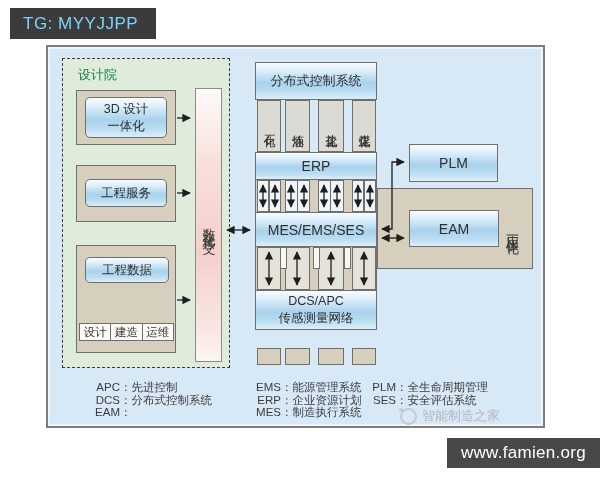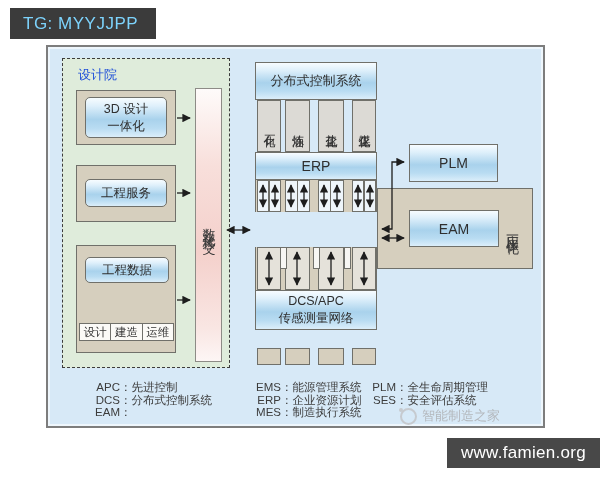--- a/index.html
+++ b/index.html
@@ -11,21 +11,21 @@
   .tg{left:10px;top:8px;width:146px;height:31px;background:#3b3b3b;color:#7dd3fc;
       font-size:17px;display:flex;align-items:center;padding-left:13px;box-sizing:border-box;letter-spacing:.5px;}
 
   
   .container{left:46px;top:45px;width:499px;height:383px;background:#d7e9f7;
              border:2px solid #7d7d7d;box-sizing:border-box;box-shadow:inset 0 0 0 2px #eef6fc;}
 
   
   .design{left:62px;top:58px;width:168px;height:310px;background:#dfecdb;
           border:1px dashed #3c3c3c;box-sizing:border-box;}
-  .design-label{left:78px;top:66px;font-size:13px;color:#1d4ed8;}
+  .design-label{left:78px;top:66px;font-size:13px;color:#15803d;}
   .tanbox{background:#d6cfbe;border:1px solid #70706a;box-sizing:border-box;}
   .bluebox{border:1px solid #70706a;box-sizing:border-box;
            background:linear-gradient(180deg,#f7fcff 0%,#dff0fb 20%,#a9d2ec 55%,#b9dcf2 78%,#dbeefa 100%);
            display:flex;align-items:center;justify-content:center;text-align:center;color:#2f2f2f;}
   .rounded{border-radius:5px;}
   .boxA{left:76px;top:90px;width:100px;height:55px;}
   .boxA-in{left:85px;top:97px;width:82px;height:41px;font-size:12.5px;line-height:1.3;}
   .boxB{left:76px;top:165px;width:100px;height:57px;}
   .boxB-in{left:85px;top:179px;width:82px;height:28px;font-size:12.5px;}
   .boxC{left:76px;top:245px;width:100px;height:108px;}
@@ -147,20 +147,23 @@
   <div class="abs gap1"></div>
   <div class="abs strip" style="left:257px;width:12px;"></div>
   <div class="abs strip" style="left:269px;width:12px;"></div>
   <div class="abs strip" style="left:285px;width:13px;"></div>
   <div class="abs strip" style="left:297px;width:13px;"></div>
   <div class="abs strip" style="left:318px;width:13px;"></div>
   <div class="abs strip" style="left:330px;width:14px;"></div>
   <div class="abs strip" style="left:352px;width:12px;"></div>
   <div class="abs strip" style="left:364px;width:12px;"></div>
 
+  <div class="abs bluebox mes">
+    <span>MES/EMS/SES</span>
+  </div>
 
   <div class="abs gap2"></div>
   <div class="abs fstrip" style="left:257px;width:24px;"></div>
   <div class="abs fstrip" style="left:285px;width:25px;"></div>
   <div class="abs fstrip" style="left:318px;width:26px;"></div>
   <div class="abs fstrip" style="left:352px;width:24px;"></div>
   <div class="abs wstub" style="left:280px;width:7px;"></div>
   <div class="abs wstub" style="left:313px;width:7px;"></div>
   <div class="abs wstub" style="left:344px;width:7px;"></div>
 

